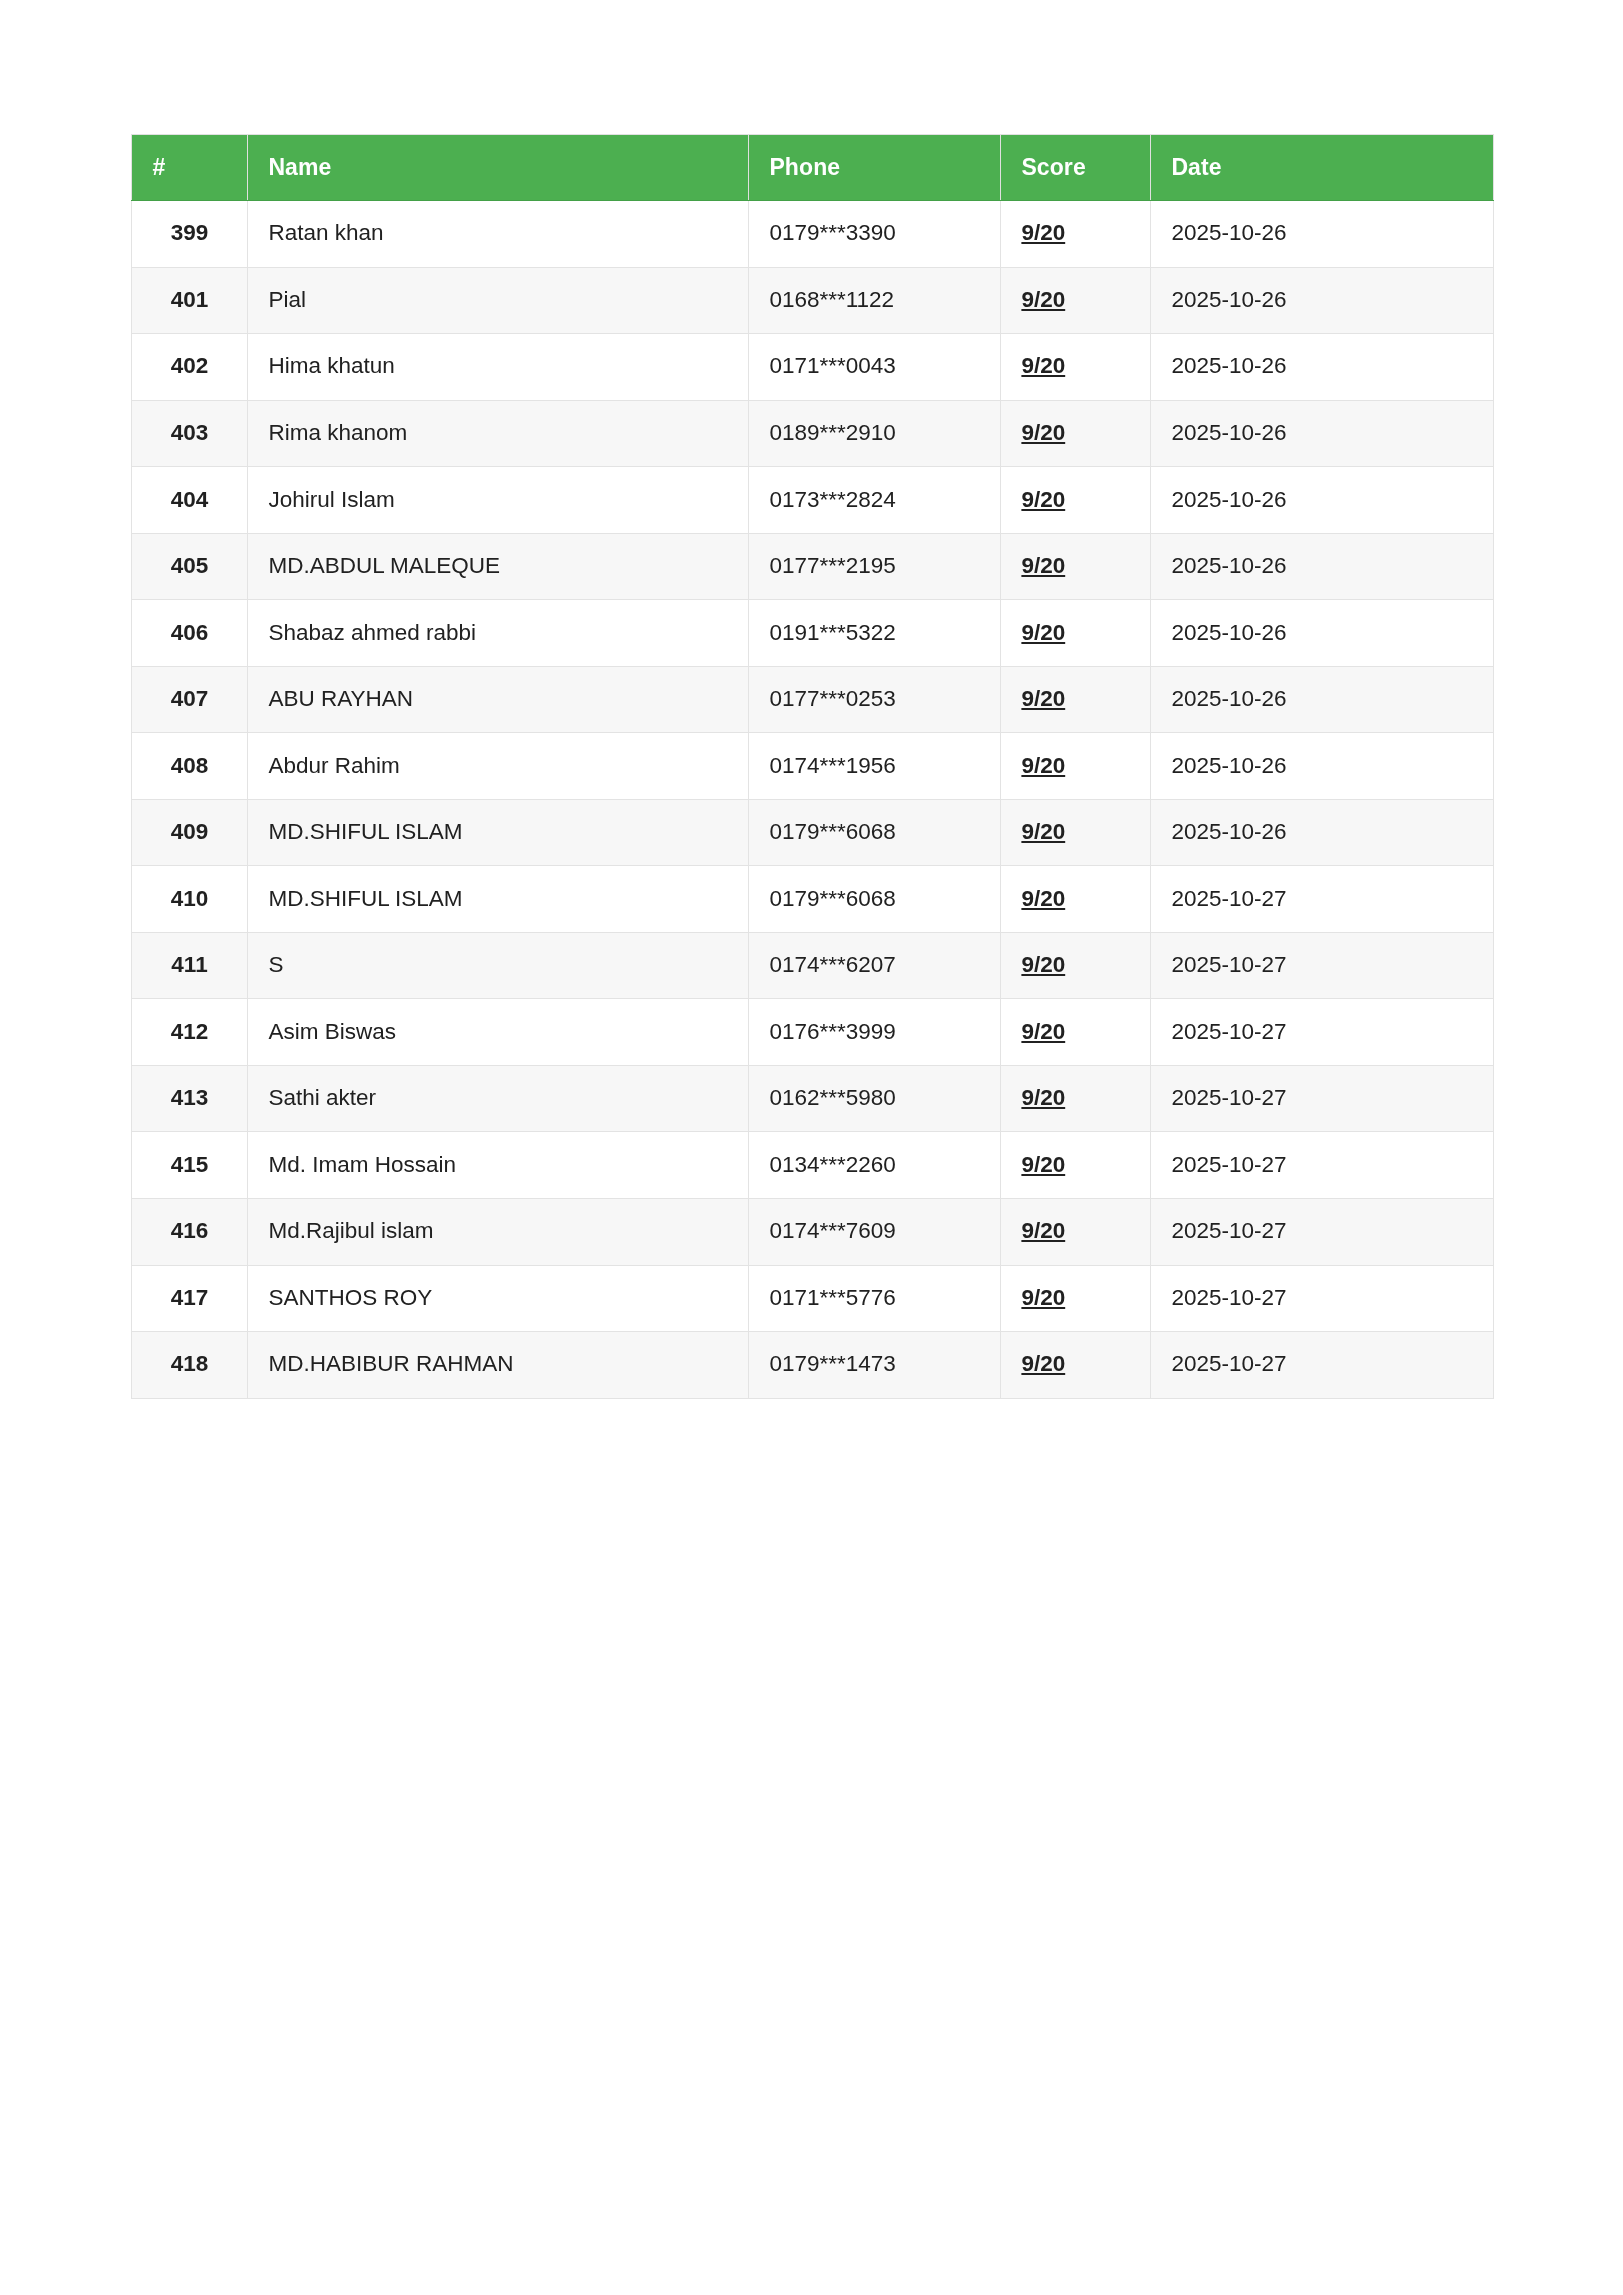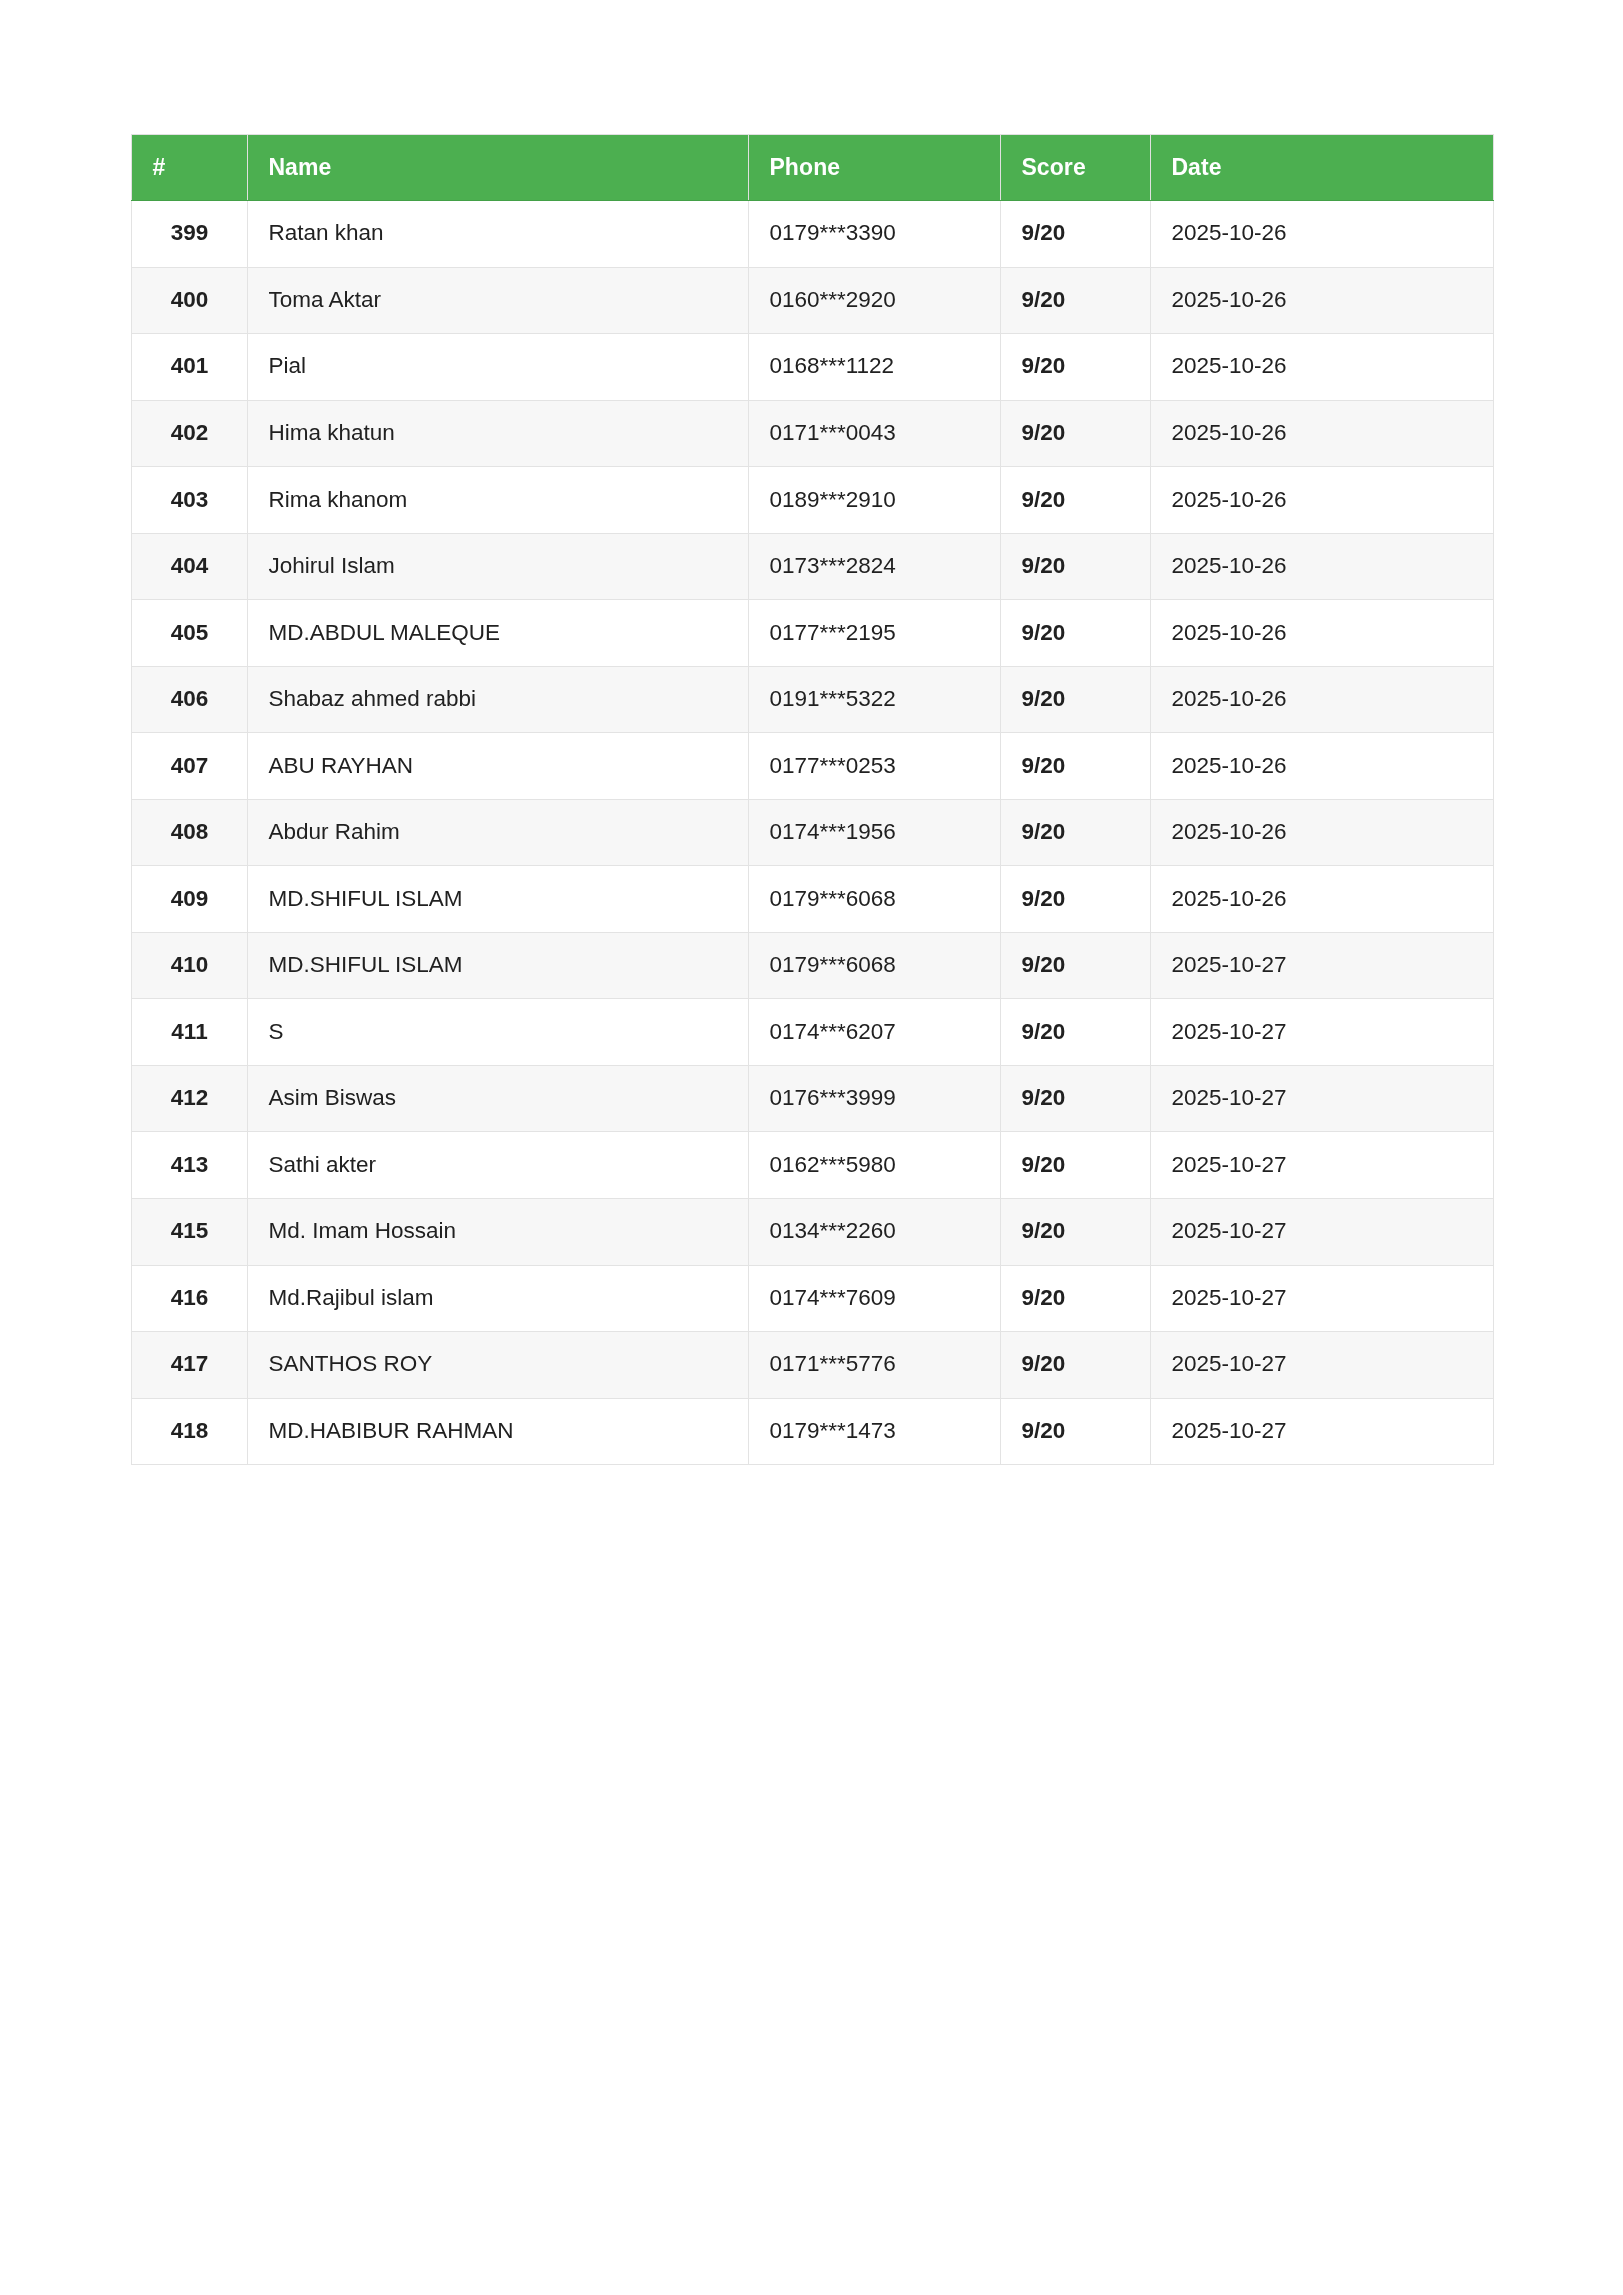--- a/index.html
+++ b/index.html
@@ -63,20 +63,21 @@
   col.c-date  { width: 343px; }
 
   td.num {
     text-align: center;
     color: #212121;
     font-weight: bold;
   }
   td.score {
     color: #e53935;
     font-weight: bold;
+    text-decoration: underline;
   }
   td.phone, td.date {
     white-space: nowrap;
   }
 </style>
 </head>
 <body>
 
 <div class="page">
   <div class="table-wrap">
@@ -99,27 +100,20 @@
       </thead>
       <tbody id="results-body">
           <tr>
             <td class="num">399</td>
             <td class="name">Ratan khan</td>
             <td class="phone">0179***3390</td>
             <td class="score">9/20</td>
             <td class="date">2025-10-26</td>
           </tr>
           <tr>
-            <td class="num">400</td>
-            <td class="name">Toma Aktar</td>
-            <td class="phone">0160***2920</td>
-            <td class="score">9/20</td>
-            <td class="date">2025-10-26</td>
-          </tr>
-          <tr>
             <td class="num">401</td>
             <td class="name">Pial</td>
             <td class="phone">0168***1122</td>
             <td class="score">9/20</td>
             <td class="date">2025-10-26</td>
           </tr>
           <tr>
             <td class="num">402</td>
             <td class="name">Hima khatun</td>
             <td class="phone">0171***0043</td>

